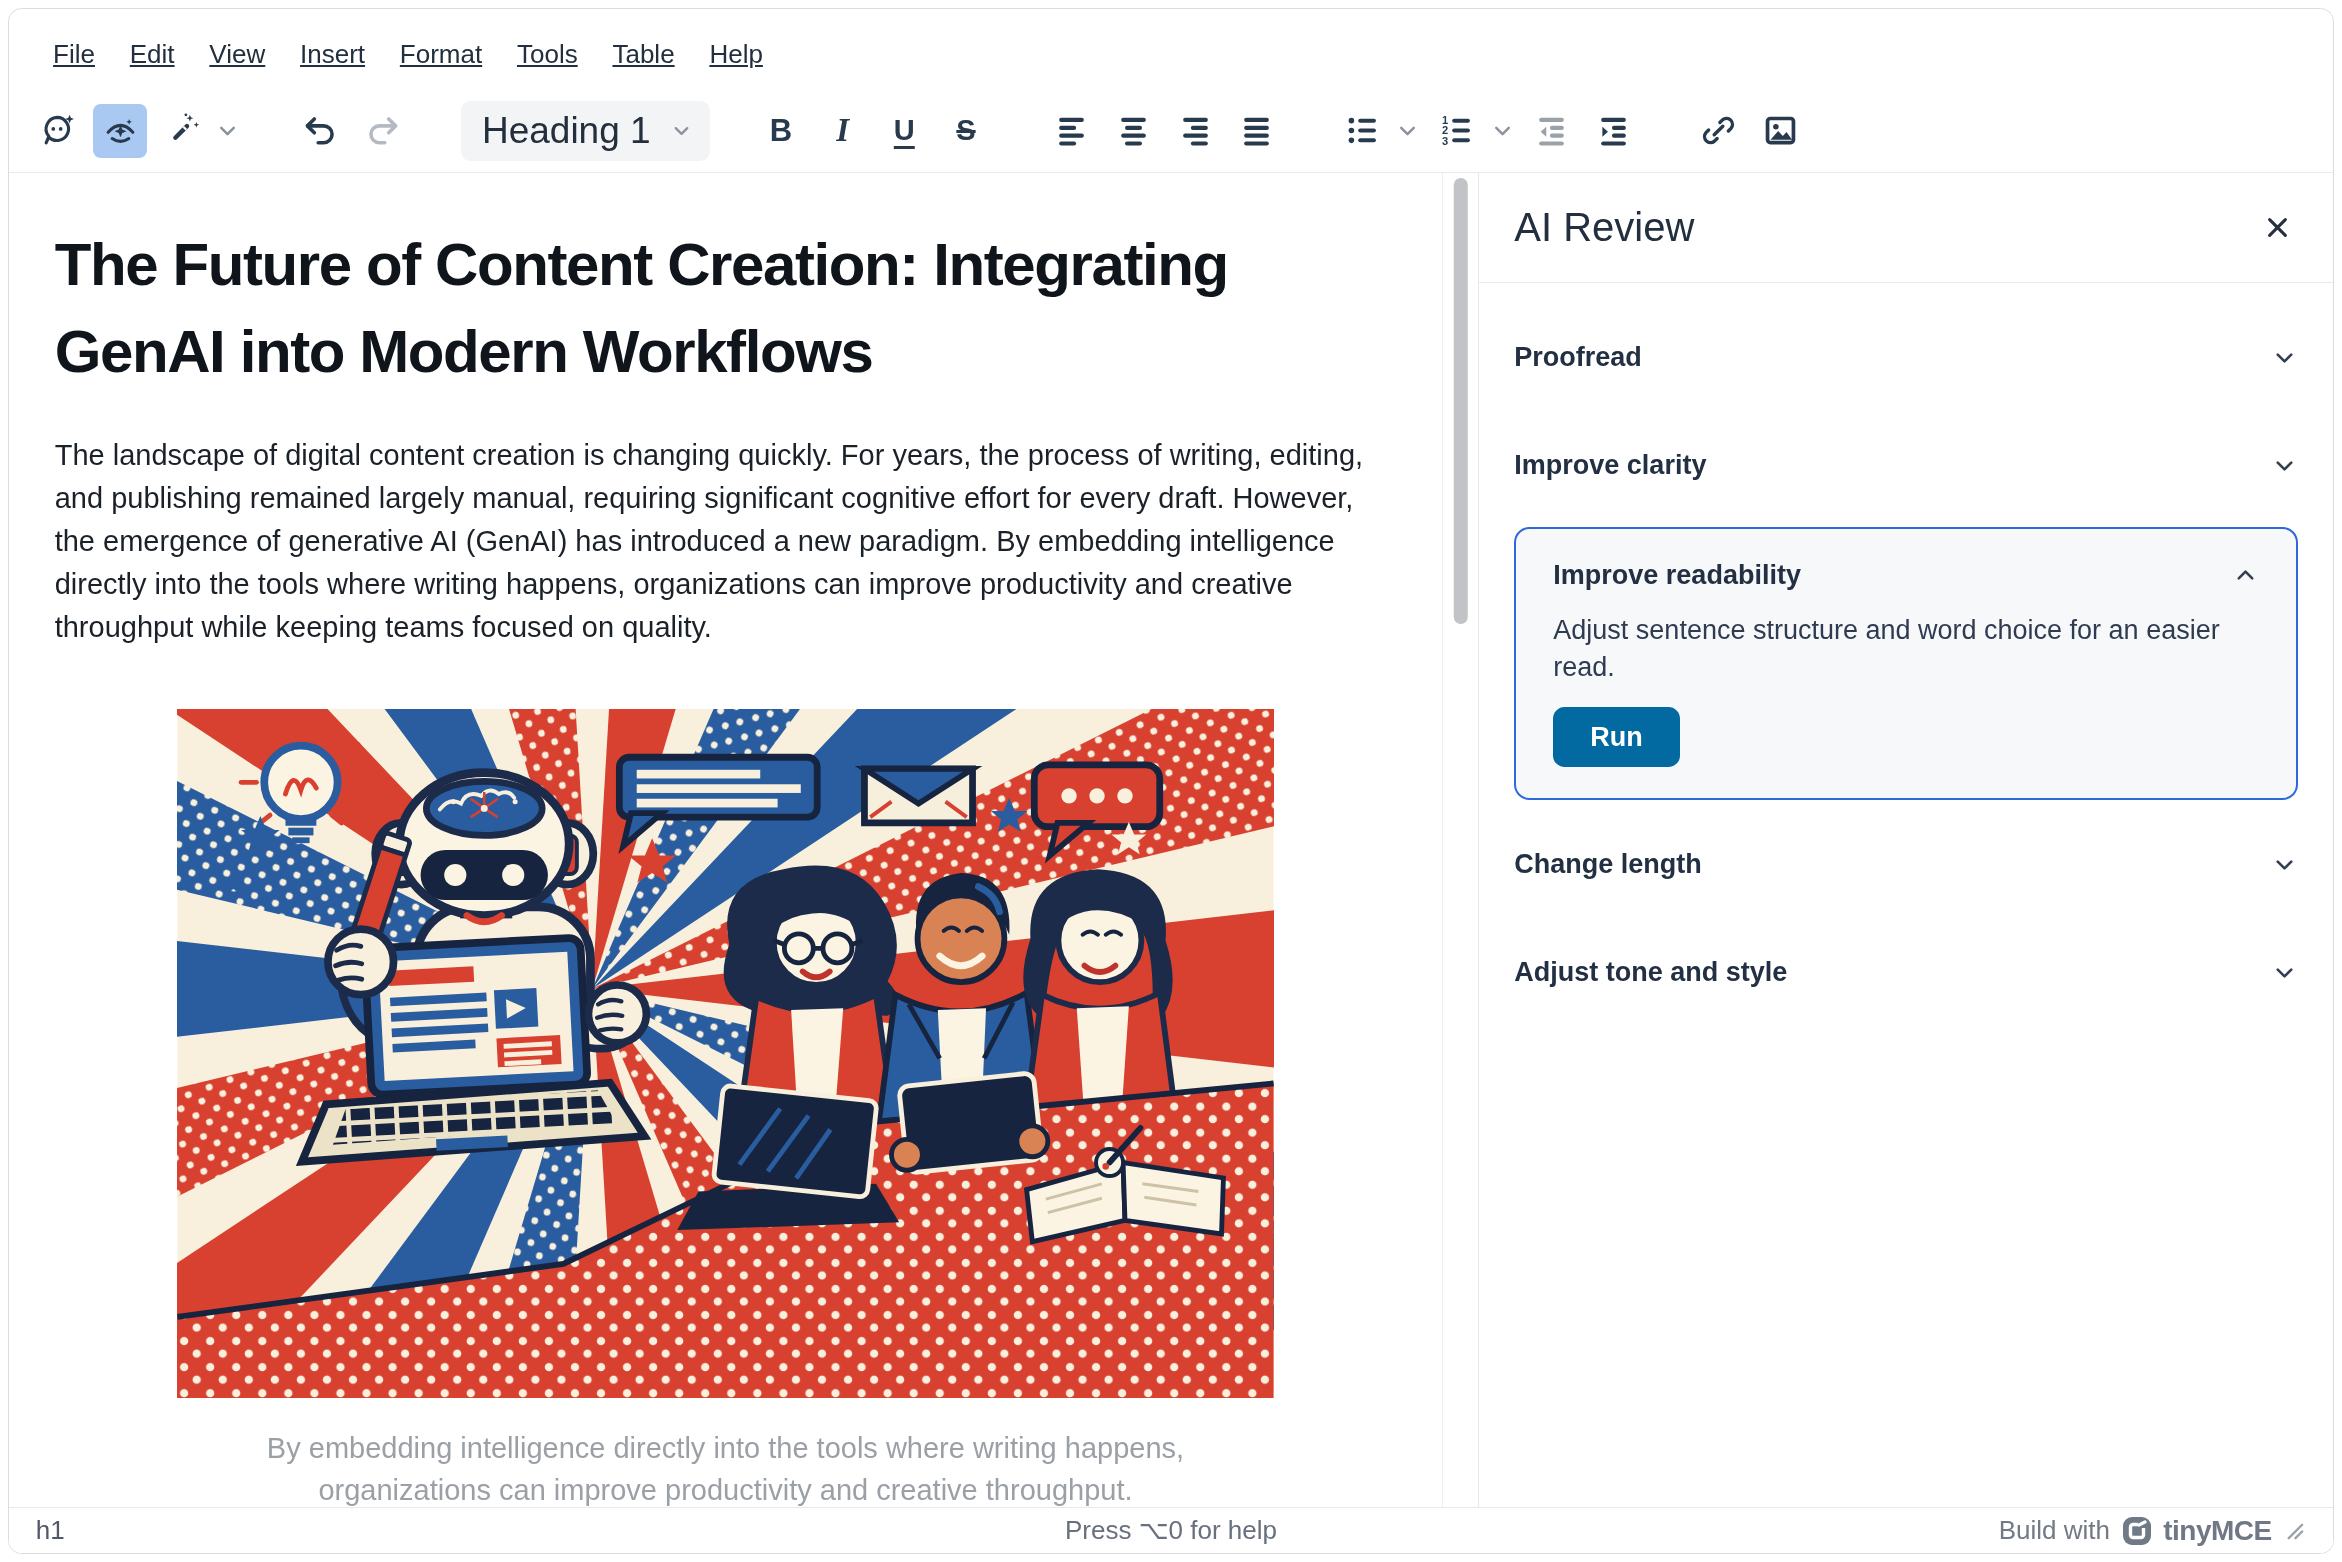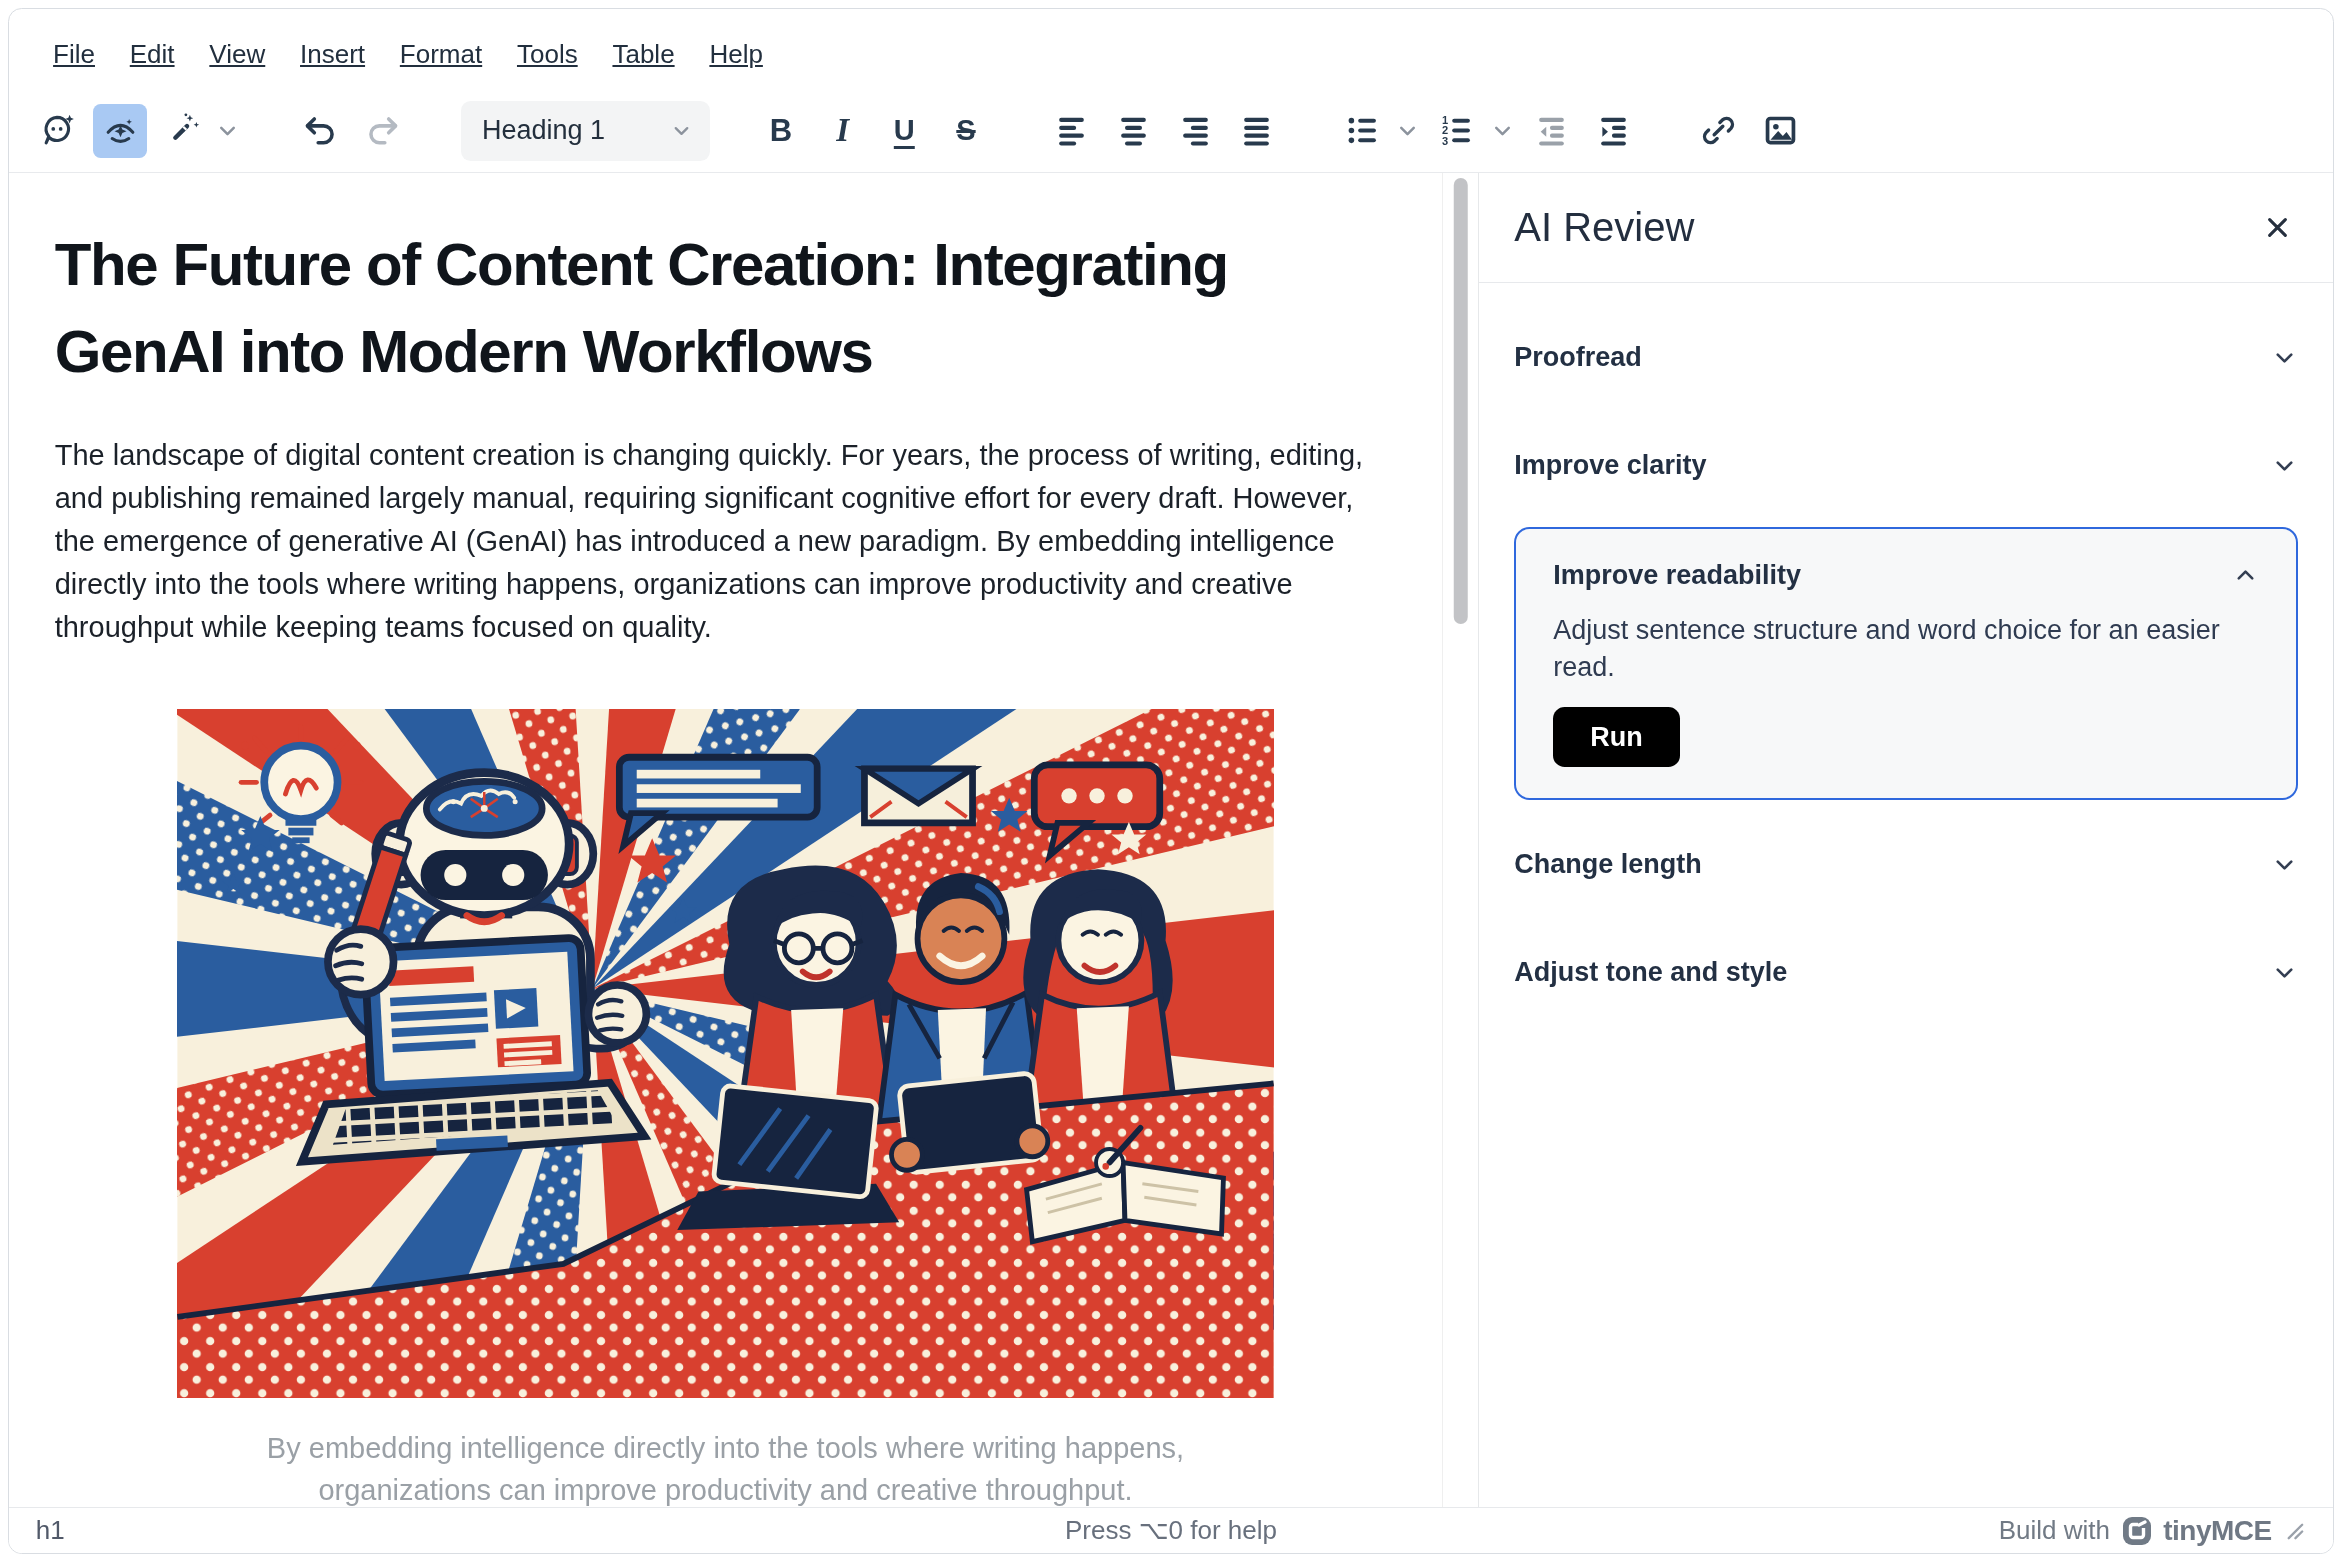--- a/index.html
+++ b/index.html
@@ -22,21 +22,21 @@
             display:flex; align-items:center; justify-content:center; margin-right:7.7px; }
   .tb-btn.active { background:#a9c9f3; }
   .tb-btn svg { display:block; }
   .tb-chevron { margin:0 9.7px 0 -1.9px; }
   .tb-text { font-size:31px; font-weight:800; color:#283a4d; line-height:1; }
   .tb-text.italic { font-family:"Liberation Serif","DejaVu Serif",serif; font-style:italic; font-weight:600; font-size:33px; }
   .tb-text.underline { font-weight:600; text-decoration:underline; text-underline-offset:5.8px; text-decoration-thickness:2.9px; font-size:29px;}
   .tb-text.strike { font-weight:600; text-decoration:line-through; text-decoration-thickness:2.9px; font-size:29px;}
   .select { height:60px; min-width:249px; background:#f3f4f5; border-radius:9.7px;
             display:flex; align-items:center; justify-content:space-between;
-            padding:0 17.4px 0 21px; font-size:27px; color:#232f3d; }
+            padding:0 17.4px 0 21px; font-size:37px; color:#232f3d; }
 
   
   .main { flex:1; display:flex; min-height:0; }
   .editor { flex:1; padding:35px 46px 0; overflow:hidden; position:relative; background:#fff; }
   .doc-title { font-size:60px; line-height:87px; font-weight:700; letter-spacing:-1.4px;
                color:#10151b; margin-top:13.5px; max-width:1313px; }
   .doc-para { font-size:29px; line-height:43px; color:#1b2129; margin-top:39px; max-width:1375px; }
   figure { margin:60px auto 0; width:1097px; }
   figcaption { margin-top:25px; text-align:center; font-size:29px; line-height:42px;
                color:#9aa0a6; padding:0 9.7px; }
@@ -53,21 +53,21 @@
   .sb-title { font-size:40px; font-weight:500; color:#232e3f; }
   .sb-close { width:42px; height:42px; border:none; background:transparent; border-radius:7.7px;
               display:flex; align-items:center; justify-content:center; }
   .sb-body { padding:21px 35px; }
   .sb-row { height:108px; display:flex; align-items:center; justify-content:space-between; cursor:default; }
   .sb-row-label, .sb-card-label { font-size:27px; font-weight:700; color:#233043; }
   .sb-card { border:2.9px solid #2f68dd; border-radius:15.4px; background:#f7f8f9;
              padding:27px 37px 31px; margin:7.7px 0 9.7px; }
   .sb-card-head { display:flex; align-items:center; justify-content:space-between; height:39px;gap:11px; }
   .sb-card-desc { font-size:27px; line-height:37px; color:#2f3b51; margin-top:17px; max-width:714px; }
-  .run-btn { margin-top:21px; background:#000000; color:#fff; font-size:27px; font-weight:700;
+  .run-btn { margin-top:21px; background:#0369a1; color:#fff; font-size:27px; font-weight:700;
              border:none; border-radius:11.6px; padding:14.5px 37px; font-family:inherit; }
 
   
   .statusbar { height:46px; border-top:1px solid #e7e9ec; display:grid;
                grid-template-columns:1fr auto 1fr; align-items:center;
                font-size:26px; color:#68707d; padding:0 27px; flex-shrink:0; background:#fff;gap:8px; }
   .sb-left { color:#515969; }
   .sb-center { text-align:center; }
   .sb-right { display:flex; align-items:center; justify-content:flex-end; gap:11.6px; color:#717a85; }
   .brand-name { font-weight:700; color:#6f7884; font-size:28px; letter-spacing:-0.5px; }

